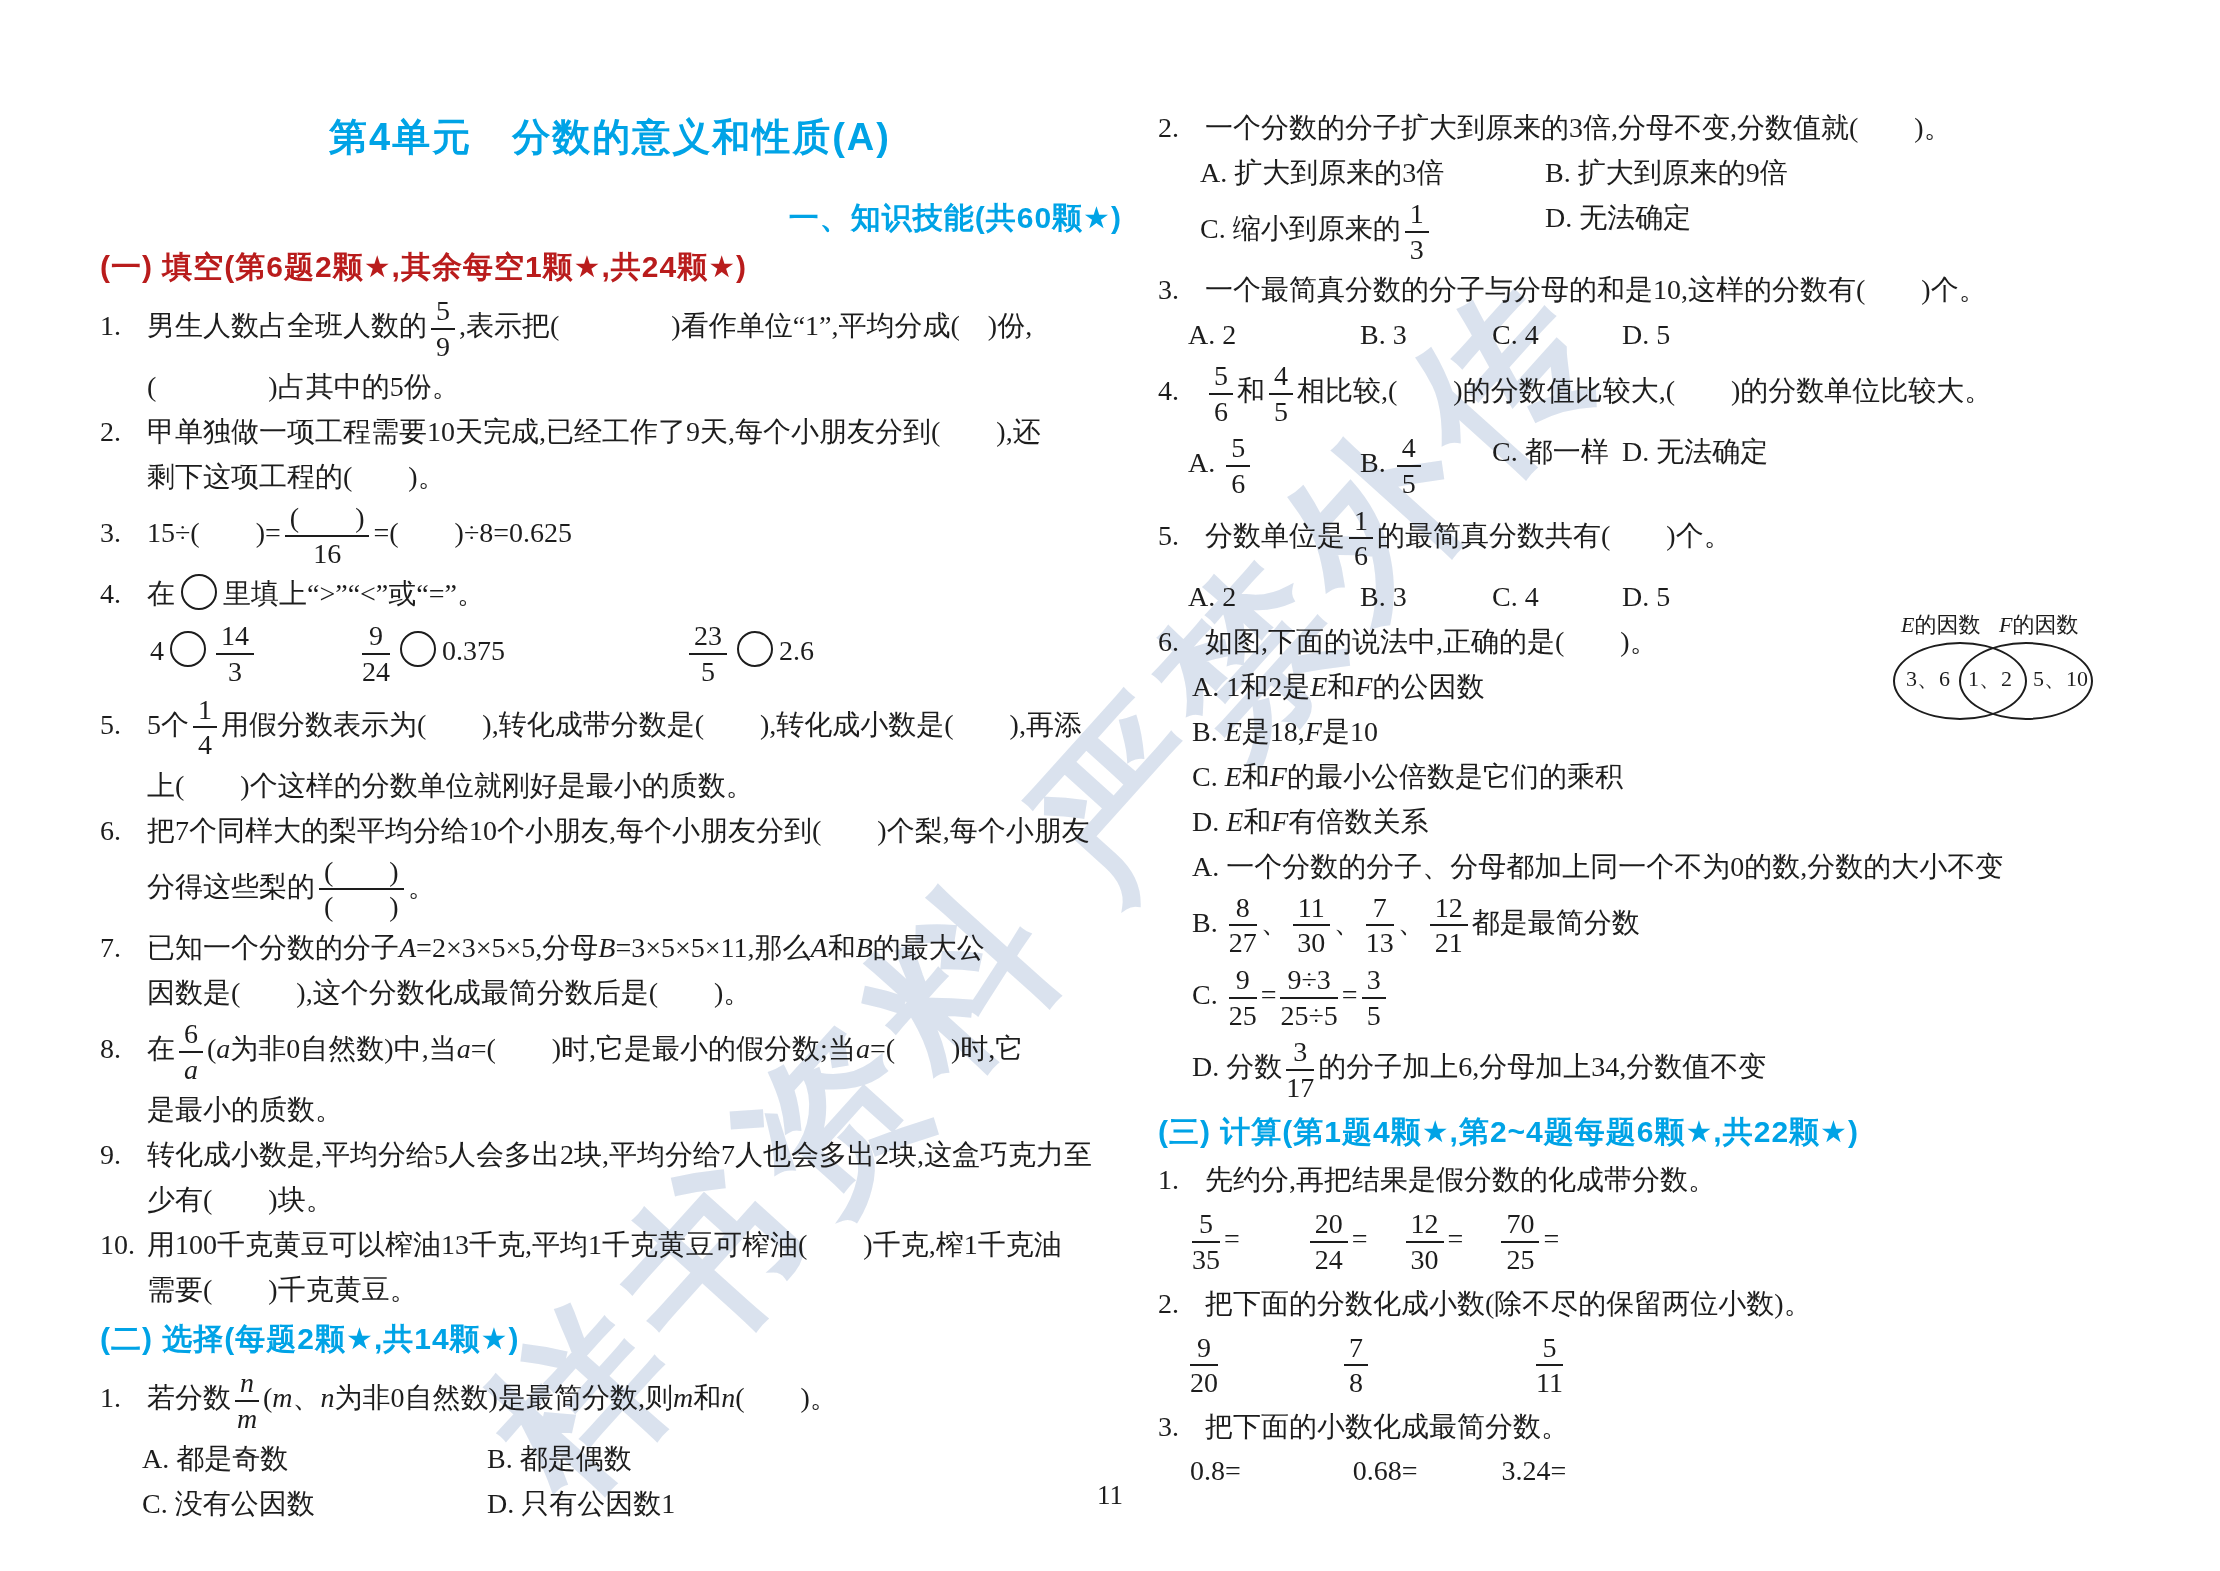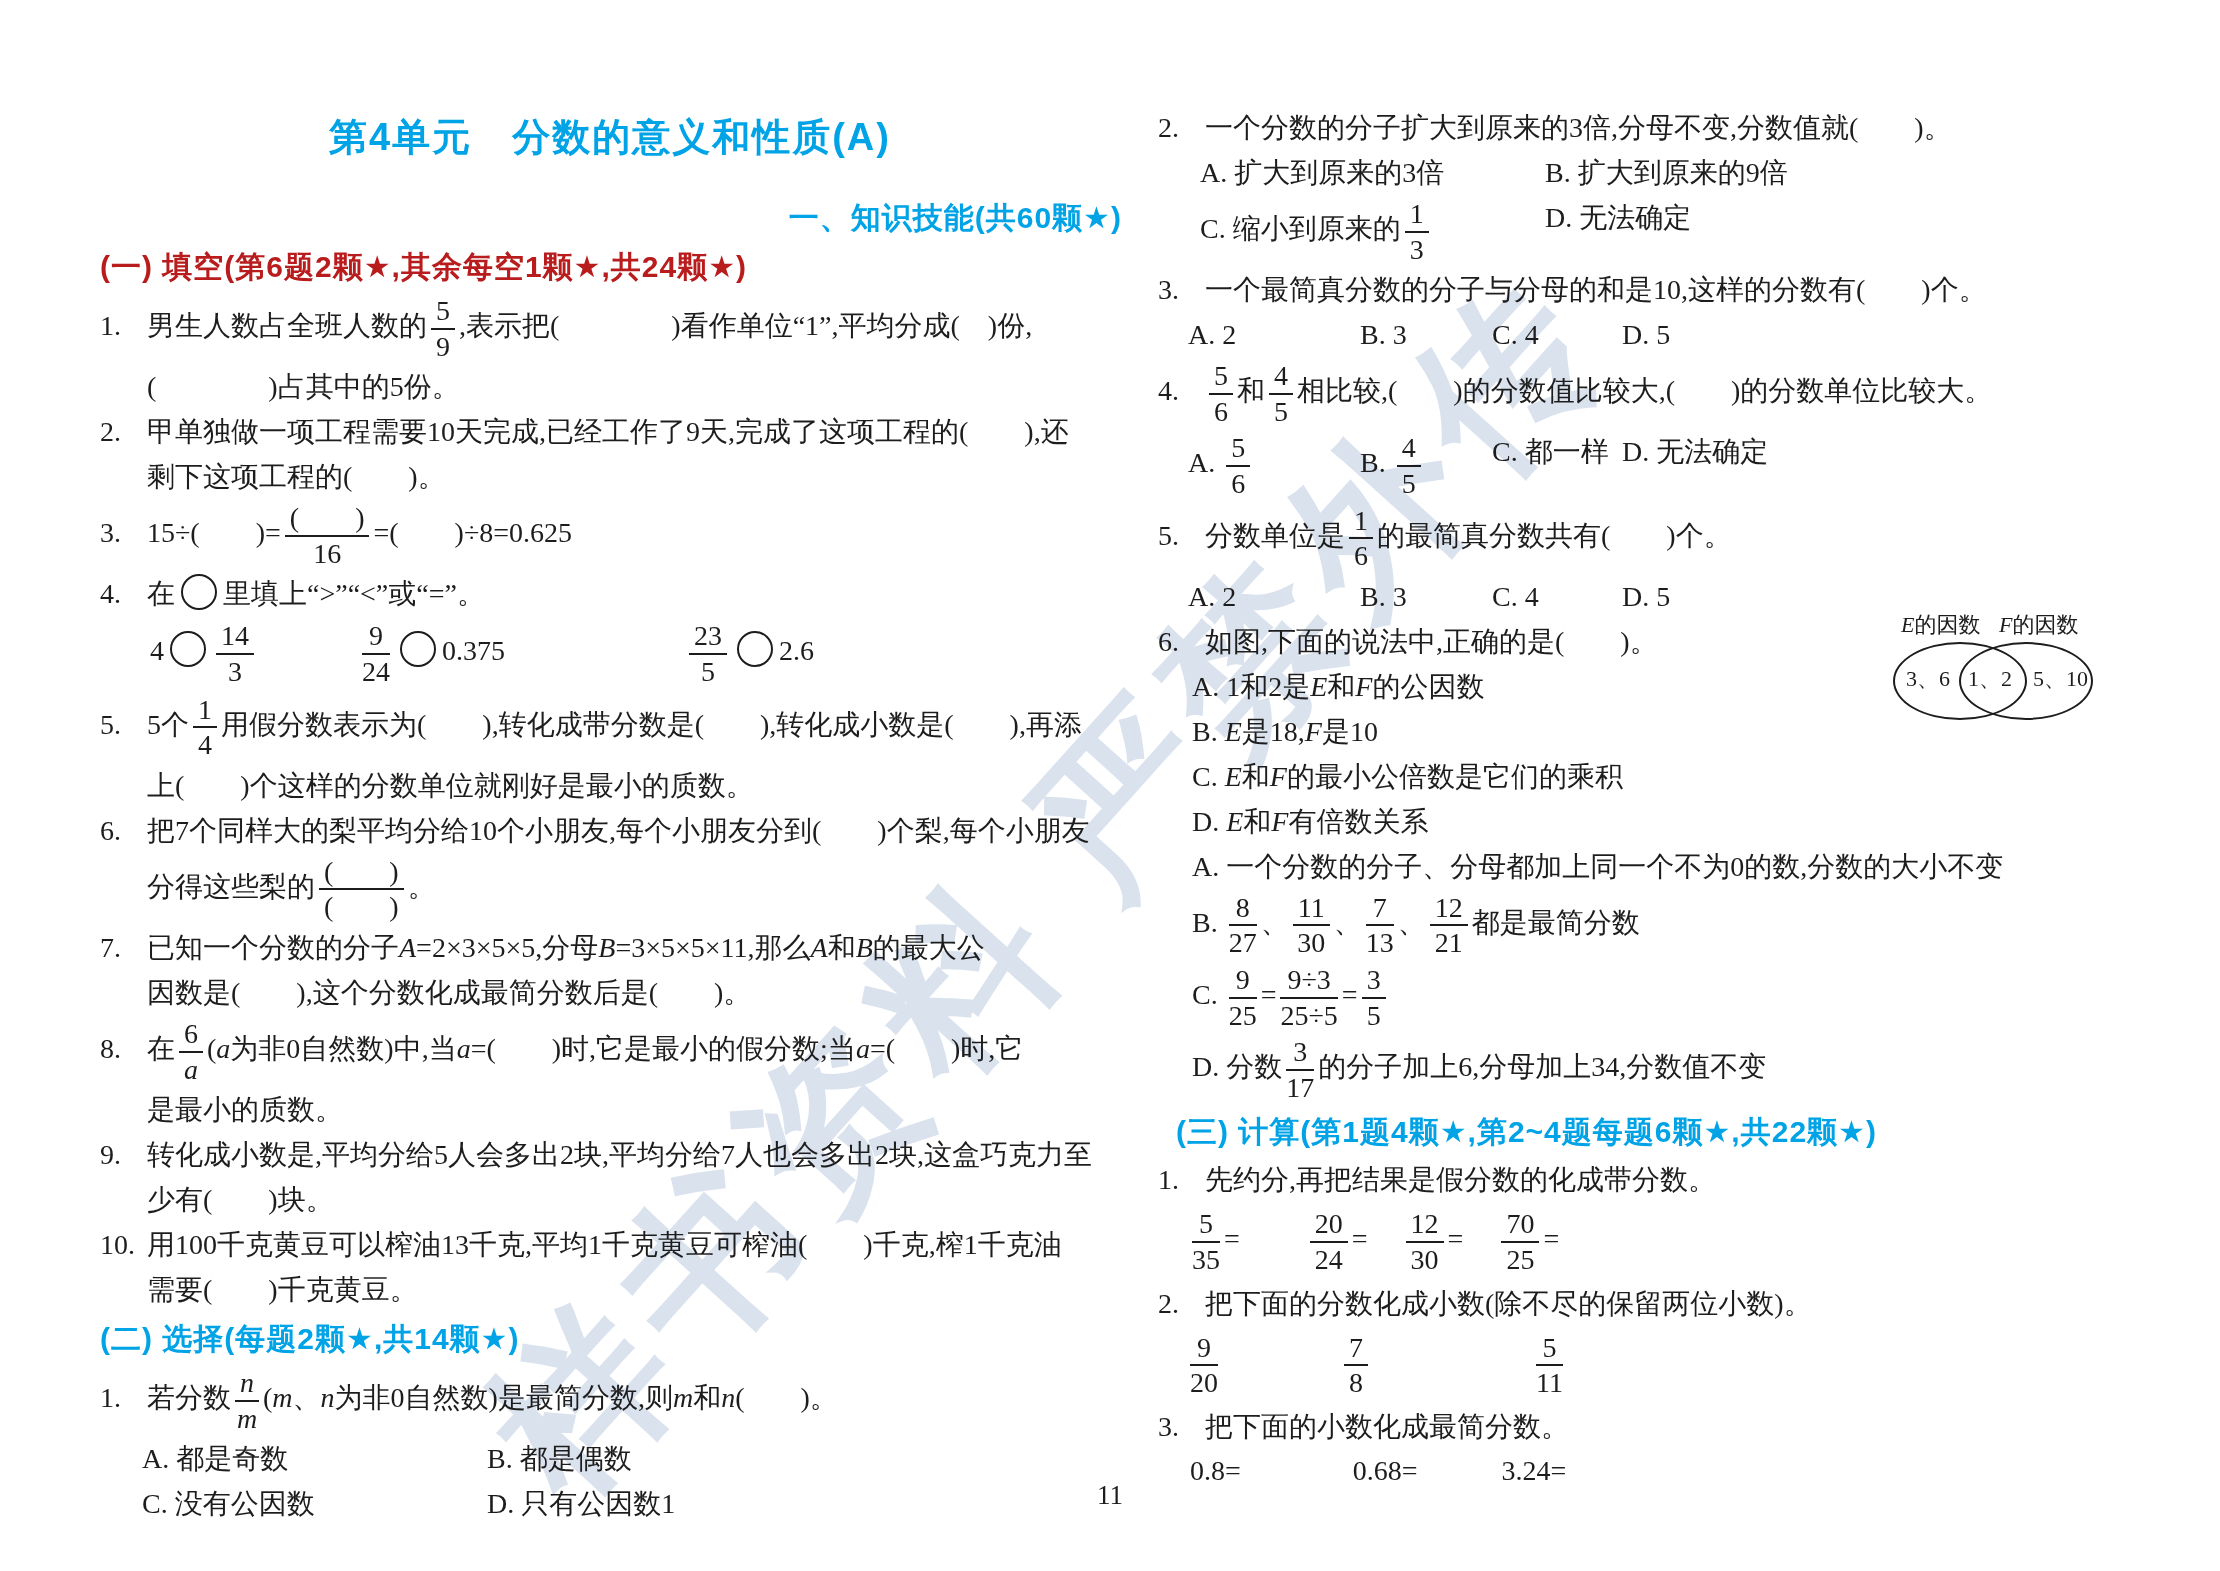--- a/index.html
+++ b/index.html
@@ -51,21 +51,21 @@
 <div class="wm">样书资料 严禁外传</div>
 <div class="title accent" style="color: rgb(0, 163, 230);">第4单元　分数的意义和性质(A)</div>
 
 <div class="col" id="colL">
   <div class="h accent" style="color: rgb(0, 163, 230); text-align: right;">一、知识技能(共60颗★)</div>
   <div class="h accent" style="color: #b91c1c;">(一) 填空(第6题2颗★,其余每空1颗★,共24颗★)</div>
 
   <div class="q"><span class="qnum">1.</span><span>男生人数占全班人数的<span class="fr"><span class="n">5</span><span class="d">9</span></span>,表示把(　　　　)看作单位“1”,平均分成(　)份,</span></div>
   <div class="q">(　　　　)占其中的5份。</div>
 
-  <div class="q"><span class="qnum">2.</span><span>甲单独做一项工程需要10天完成,已经工作了9天,完成了这项工程的(　　),还</span></div>
+  <div class="q"><span class="qnum">2.</span><span>甲单独做一项工程需要10天完成,已经工作了9天,每个小朋友分到(　　),还</span></div>
   <div class="q">剩下这项工程的(　　)。</div>
 
   <div class="q"><span class="qnum">3.</span><span>15÷(　　)=<span class="fr"><span class="n">(　　)</span><span class="d">16</span></span>=(　　)÷8=0.625</span></div>
 
   <div class="q"><span class="qnum">4.</span><span>在<span class="cir"></span>里填上“&gt;”“&lt;”或“=”。</span></div>
   <div class="frow">
     <span>4<span class="cir"></span><span class="fr"><span class="n">14</span><span class="d">3</span></span></span>
     <span><span class="fr"><span class="n">9</span><span class="d">24</span></span><span class="cir"></span>0.375</span>
     <span><span class="fr"><span class="n">23</span><span class="d">5</span></span><span class="cir"></span>2.6</span>
   </div>
@@ -140,21 +140,21 @@
   <div class="opt">A. 1和2是<i>E</i>和<i>F</i>的公因数</div>
   <div class="opt">B. <i>E</i>是18,<i>F</i>是10</div>
   <div class="opt">C. <i>E</i>和<i>F</i>的最小公倍数是它们的乘积</div>
   <div class="opt">D. <i>E</i>和<i>F</i>有倍数关系</div>
 
   <div class="opt">A. 一个分数的分子、分母都加上同一个不为0的数,分数的大小不变</div>
   <div class="opt">B. <span class="fr"><span class="n">8</span><span class="d">27</span></span>、<span class="fr"><span class="n">11</span><span class="d">30</span></span>、<span class="fr"><span class="n">7</span><span class="d">13</span></span>、<span class="fr"><span class="n">12</span><span class="d">21</span></span>都是最简分数</div>
   <div class="opt">C. <span class="fr"><span class="n">9</span><span class="d">25</span></span>=<span class="fr"><span class="n">9÷3</span><span class="d">25÷5</span></span>=<span class="fr"><span class="n">3</span><span class="d">5</span></span></div>
   <div class="opt">D. 分数<span class="fr"><span class="n">3</span><span class="d">17</span></span>的分子加上6,分母加上34,分数值不变</div>
 
-  <div class="h accent" style="color: rgb(0, 163, 230); margin-left: 18px;">(三) 计算(第1题4颗★,第2~4题每题6颗★,共22颗★)</div>
+  <div class="h accent" style="color: rgb(0, 163, 230);">(三) 计算(第1题4颗★,第2~4题每题6颗★,共22颗★)</div>
 
   <div class="q"><span class="qnum">1.</span><span>先约分,再把结果是假分数的化成带分数。</span></div>
   <div class="crow crow4">
     <span><span class="fr"><span class="n">5</span><span class="d">35</span></span>=</span>
     <span><span class="fr"><span class="n">20</span><span class="d">24</span></span>=</span>
     <span><span class="fr"><span class="n">12</span><span class="d">30</span></span>=</span>
     <span><span class="fr"><span class="n">70</span><span class="d">25</span></span>=</span>
   </div>
 
   <div class="q"><span class="qnum">2.</span><span>把下面的分数化成小数(除不尽的保留两位小数)。</span></div>

